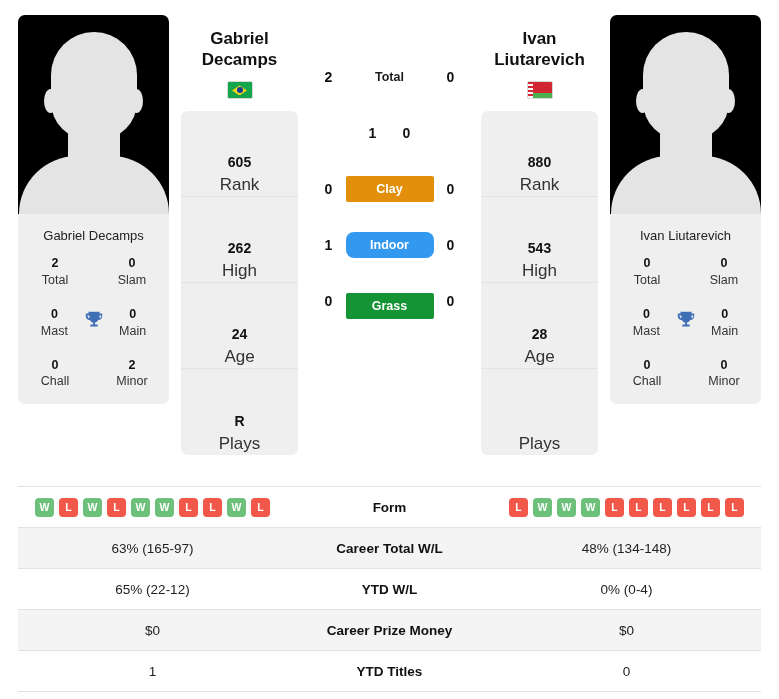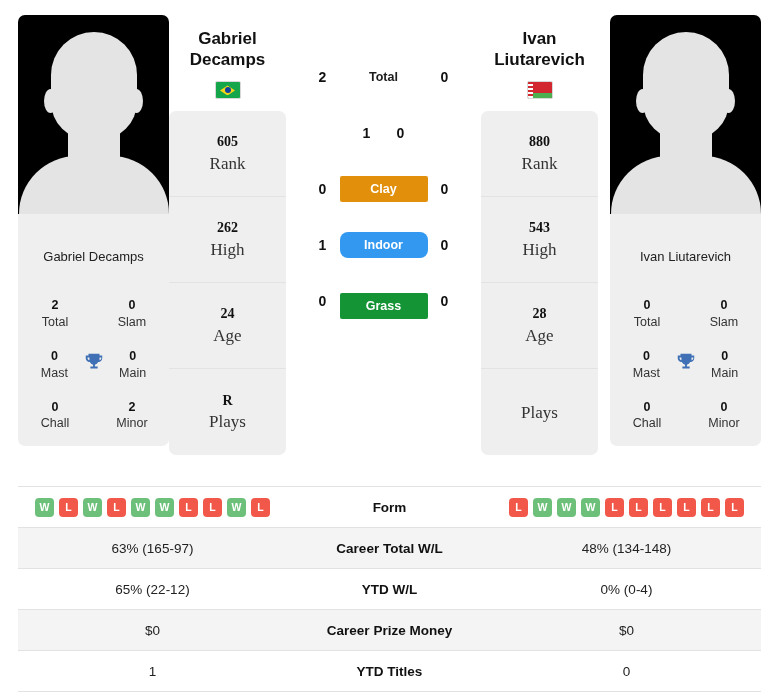--- a/index.html
+++ b/index.html
@@ -26,21 +26,20 @@
 
   
   .photo-card {
     width: 151px;
     flex: 0 0 151px;
     background: #efefef;
     border-radius: 7px;
     overflow: hidden;
     display: flex;
     flex-direction: column;
-    gap: 21px;
   }
   .photo {
     width: 100%;
     height: 199px;
     background: #000000;
     position: relative;
     overflow: hidden;
   }
   
   .sil-head {
@@ -116,21 +115,21 @@
   }
 
   
   .info-col {
     flex: 0 0 117px;
     width: 117px;
     display: flex;
     flex-direction: column;
     align-items: center;
   }
-  .info-col.left  { }
+  .info-col.left  { margin-left: 12px; }
   .info-col.right { margin-right: 12px; }
 
   .pname {
     font-size: 17px;
     font-weight: bold;
     line-height: 1.22;
     text-align: center;
     color: #111;
     margin-top: 14px;
   }
@@ -175,23 +174,22 @@
     margin-top: 12px;
     background: #efefef;
     border-radius: 7px;
     overflow: hidden;
   }
   .stat-cell {
     height: 86px;
     display: flex;
     flex-direction: column;
     align-items: center;
-    justify-content: center;
+    justify-content: flex-end;
     border-bottom: 1px solid #e3e3e3;
-    font-family: Liberation Serif, serif;
   }
   .stat-cell:last-child { border-bottom: none; }
   .stat-cell .sval { font-size: 14px; font-weight: bold; color: #111; line-height: 1.4; min-height: 1px; }
   .stat-cell .slab { font-size: 17px; color: #333; line-height: 1.4; }
 
   
   .surface-col {
     flex: 1 1 auto;
     display: flex;
     flex-direction: column;

